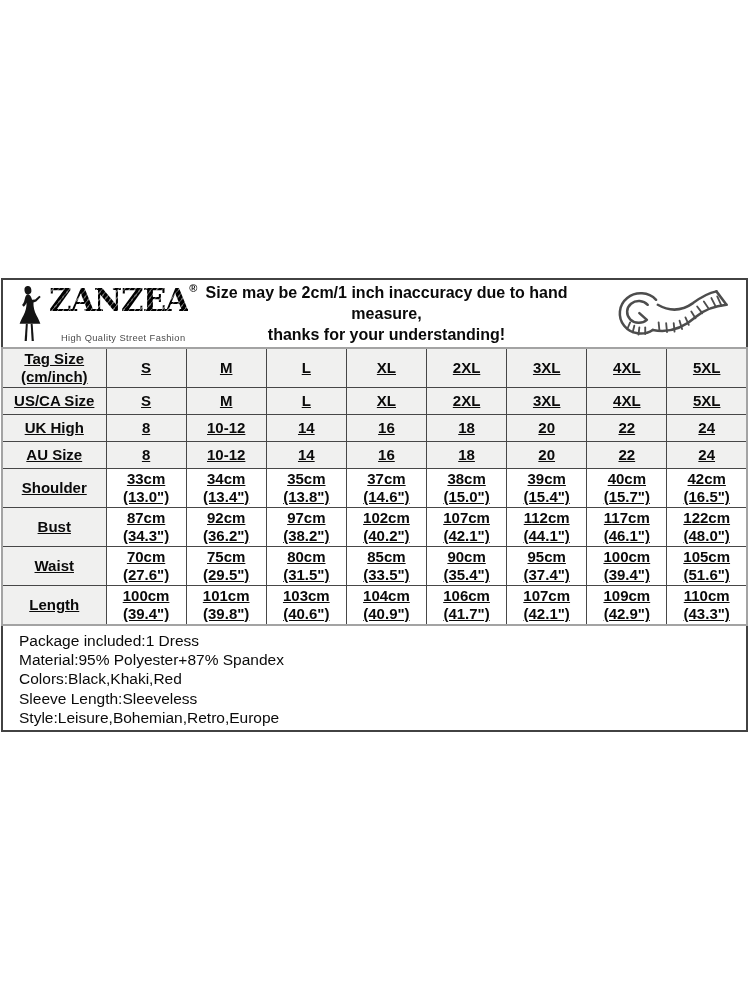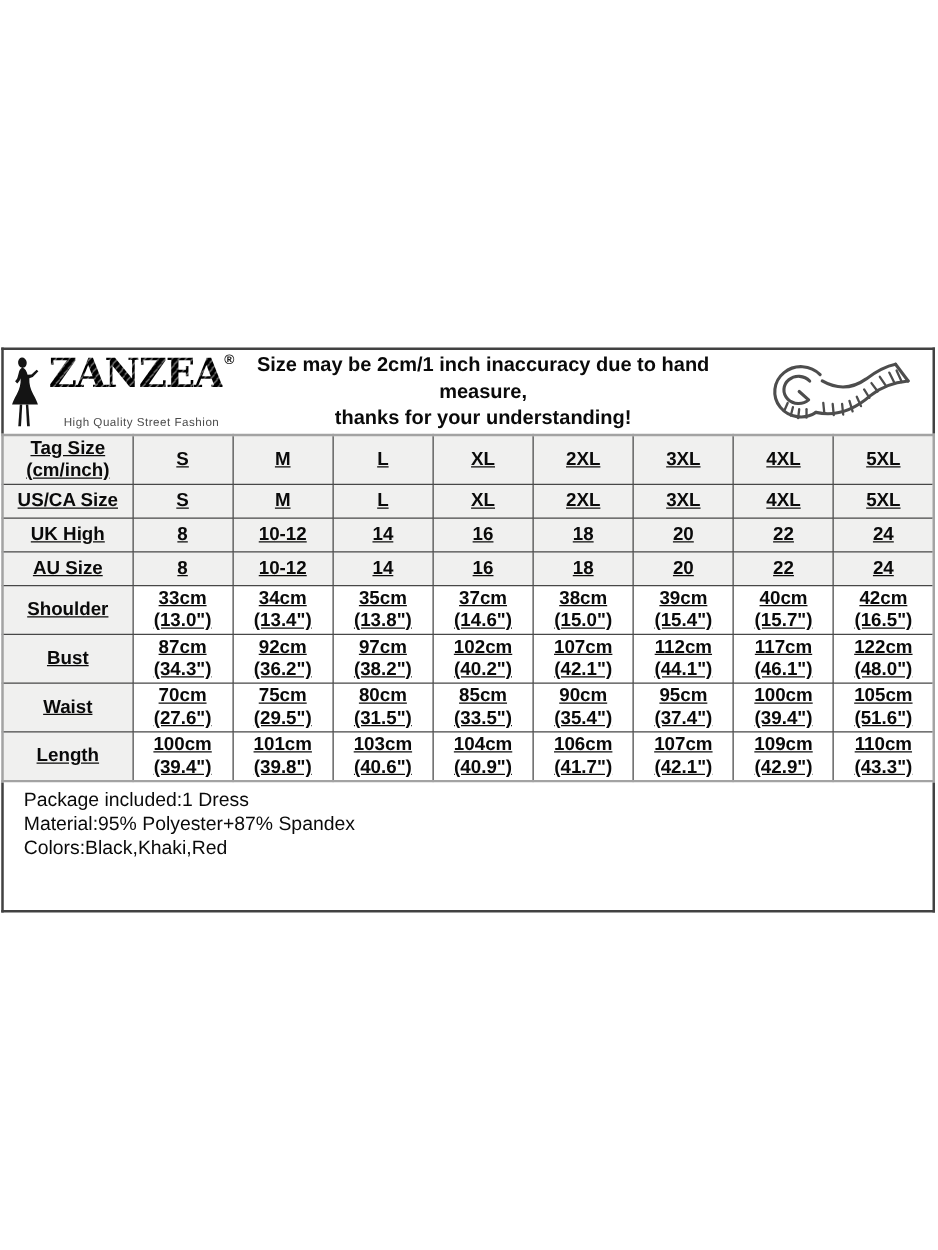--- a/index.html
+++ b/index.html
@@ -3,21 +3,21 @@
 <meta charset="utf-8">
 <style>
   * { margin:0; padding:0; box-sizing:border-box; }
   html,body { width:750px; height:1000px; background:#ffffff; overflow:hidden;
               font-family:"Liberation Sans", sans-serif; color:#0a0a0a; }
   .sheet { position:absolute; left:1px; top:278px; width:747px; }
 
   
   .brand-header { display:flex; align-items:center; height:69px;
                   border:2px solid #424242; border-bottom:none; background:#fff; }
-  .logo { width:182px; display:flex; align-items:center; }
+  .logo { width:182px; display:flex; align-items:center; padding-left:10px; }
   .logo-text { display:flex; flex-direction:column; margin-left:2px; }
   .brand-row { display:flex; align-items:flex-start; line-height:1; }
   .brand-name { font-family:"DejaVu Serif","Liberation Serif",serif; font-weight:700;
                 font-size:31px; letter-spacing:-1px; color:#141414;
                 transform:scaleY(1.04); transform-origin:left bottom; }
   @supports (-webkit-background-clip:text) {
     .brand-name { background:repeating-linear-gradient(130deg,#000 0 1.6px,#777 1.6px 2.6px,#000 2.6px 4.2px);
                   -webkit-background-clip:text; background-clip:text; color:transparent; }
   }
   .reg-mark { font-size:11px; font-weight:700; margin-left:1px; margin-top:-2px; color:#141414; }
@@ -245,15 +245,17 @@
           <td>110cm
 (43.3")</td>
         </tr>
       </tbody>
   </table>
 
   <div class="product-info">
       <div>Package included:1 Dress</div>
       <div>Material:95% Polyester+87% Spandex</div>
       <div>Colors:Black,Khaki,Red</div>
+      <div>Sleeve Length:Sleeveless</div>
+      <div>Style:Leisure,Bohemian,Retro,Europe</div>
     </div>
 
 </div>
 
 </body></html>

